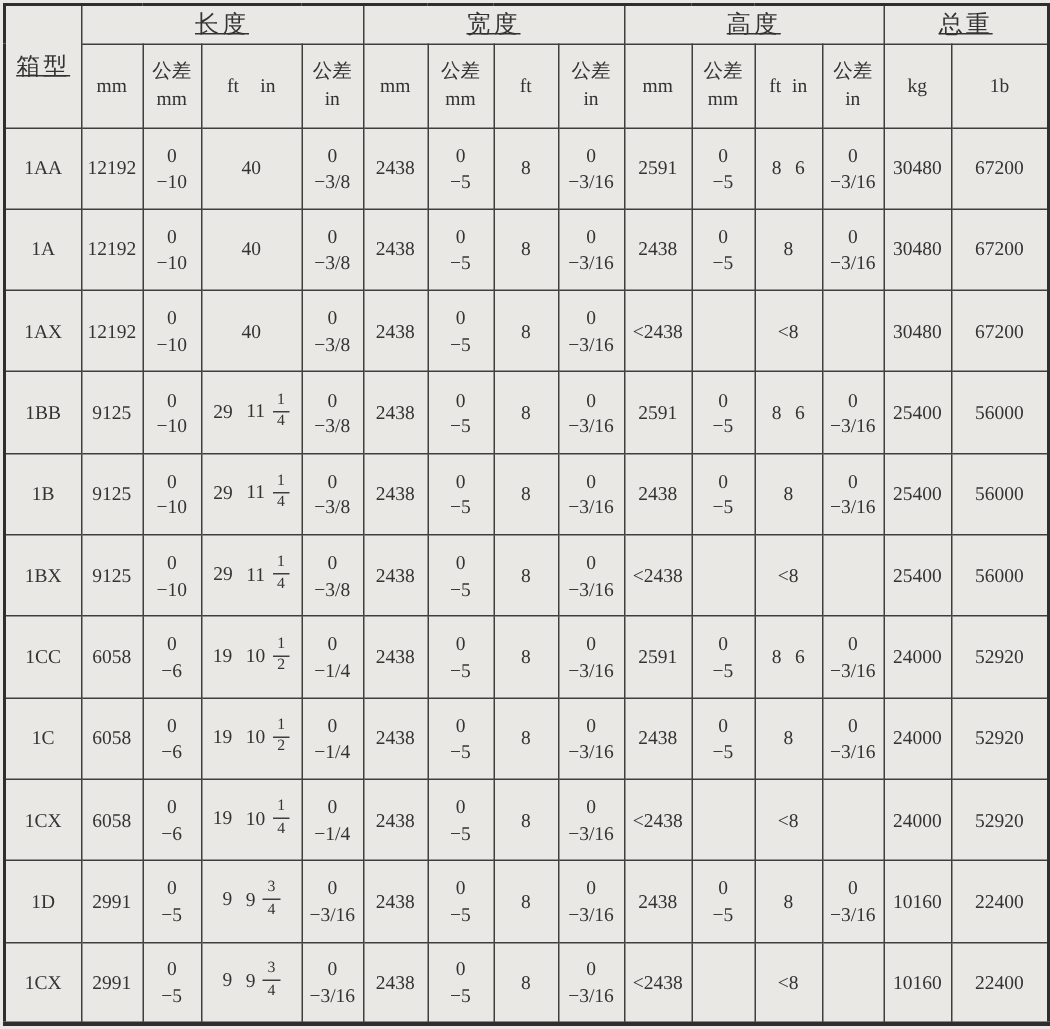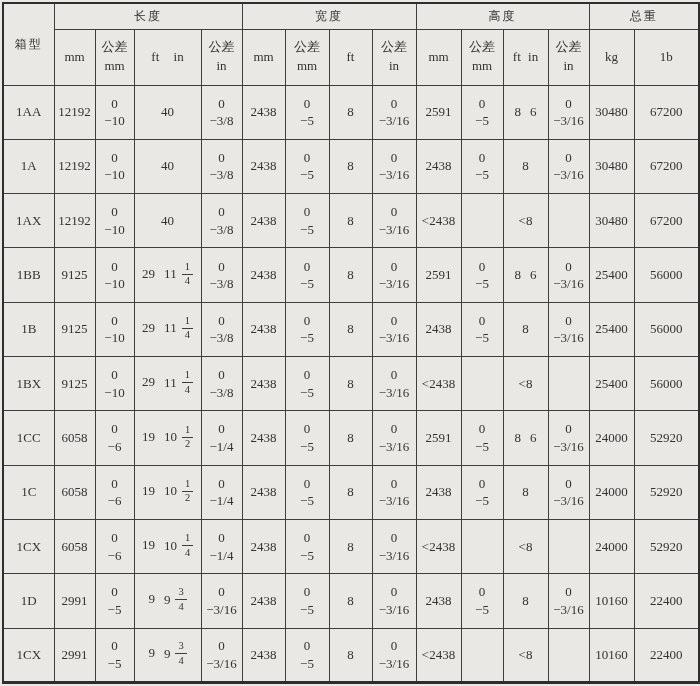--- a/index.html
+++ b/index.html
@@ -16,21 +16,21 @@
   }
   th,td{
     border:1px solid #3e3e3e;
     text-align:center;vertical-align:middle;
     font-weight:normal;padding:0;overflow:hidden;
     font-size:13px;color:#333;
   }
   tr.group-row{height:26px;}
   tr.sub-row{height:56px;}
   tbody tr{height:54px;font-family:Liberation Serif, serif;}
-  .cn{font-size:12px;letter-spacing:2px;}
+  .cn{font-size:16px;letter-spacing:2px;text-decoration:underline;}
   .sl{line-height:1.45;font-size:13px;}
   .ws-wide{word-spacing:11px;}
   .ws-med{word-spacing:4px;}
   td.tol div{line-height:1.35;}
   .tok + .tok{margin-left:9px;}
   .frac{
     display:inline-flex;flex-direction:column;vertical-align:middle;
     line-height:1;font-size:10.5px;margin-left:5px;position:relative;top:-1px;
   }
   .frac .num{padding:0 3px 1.5px;}

